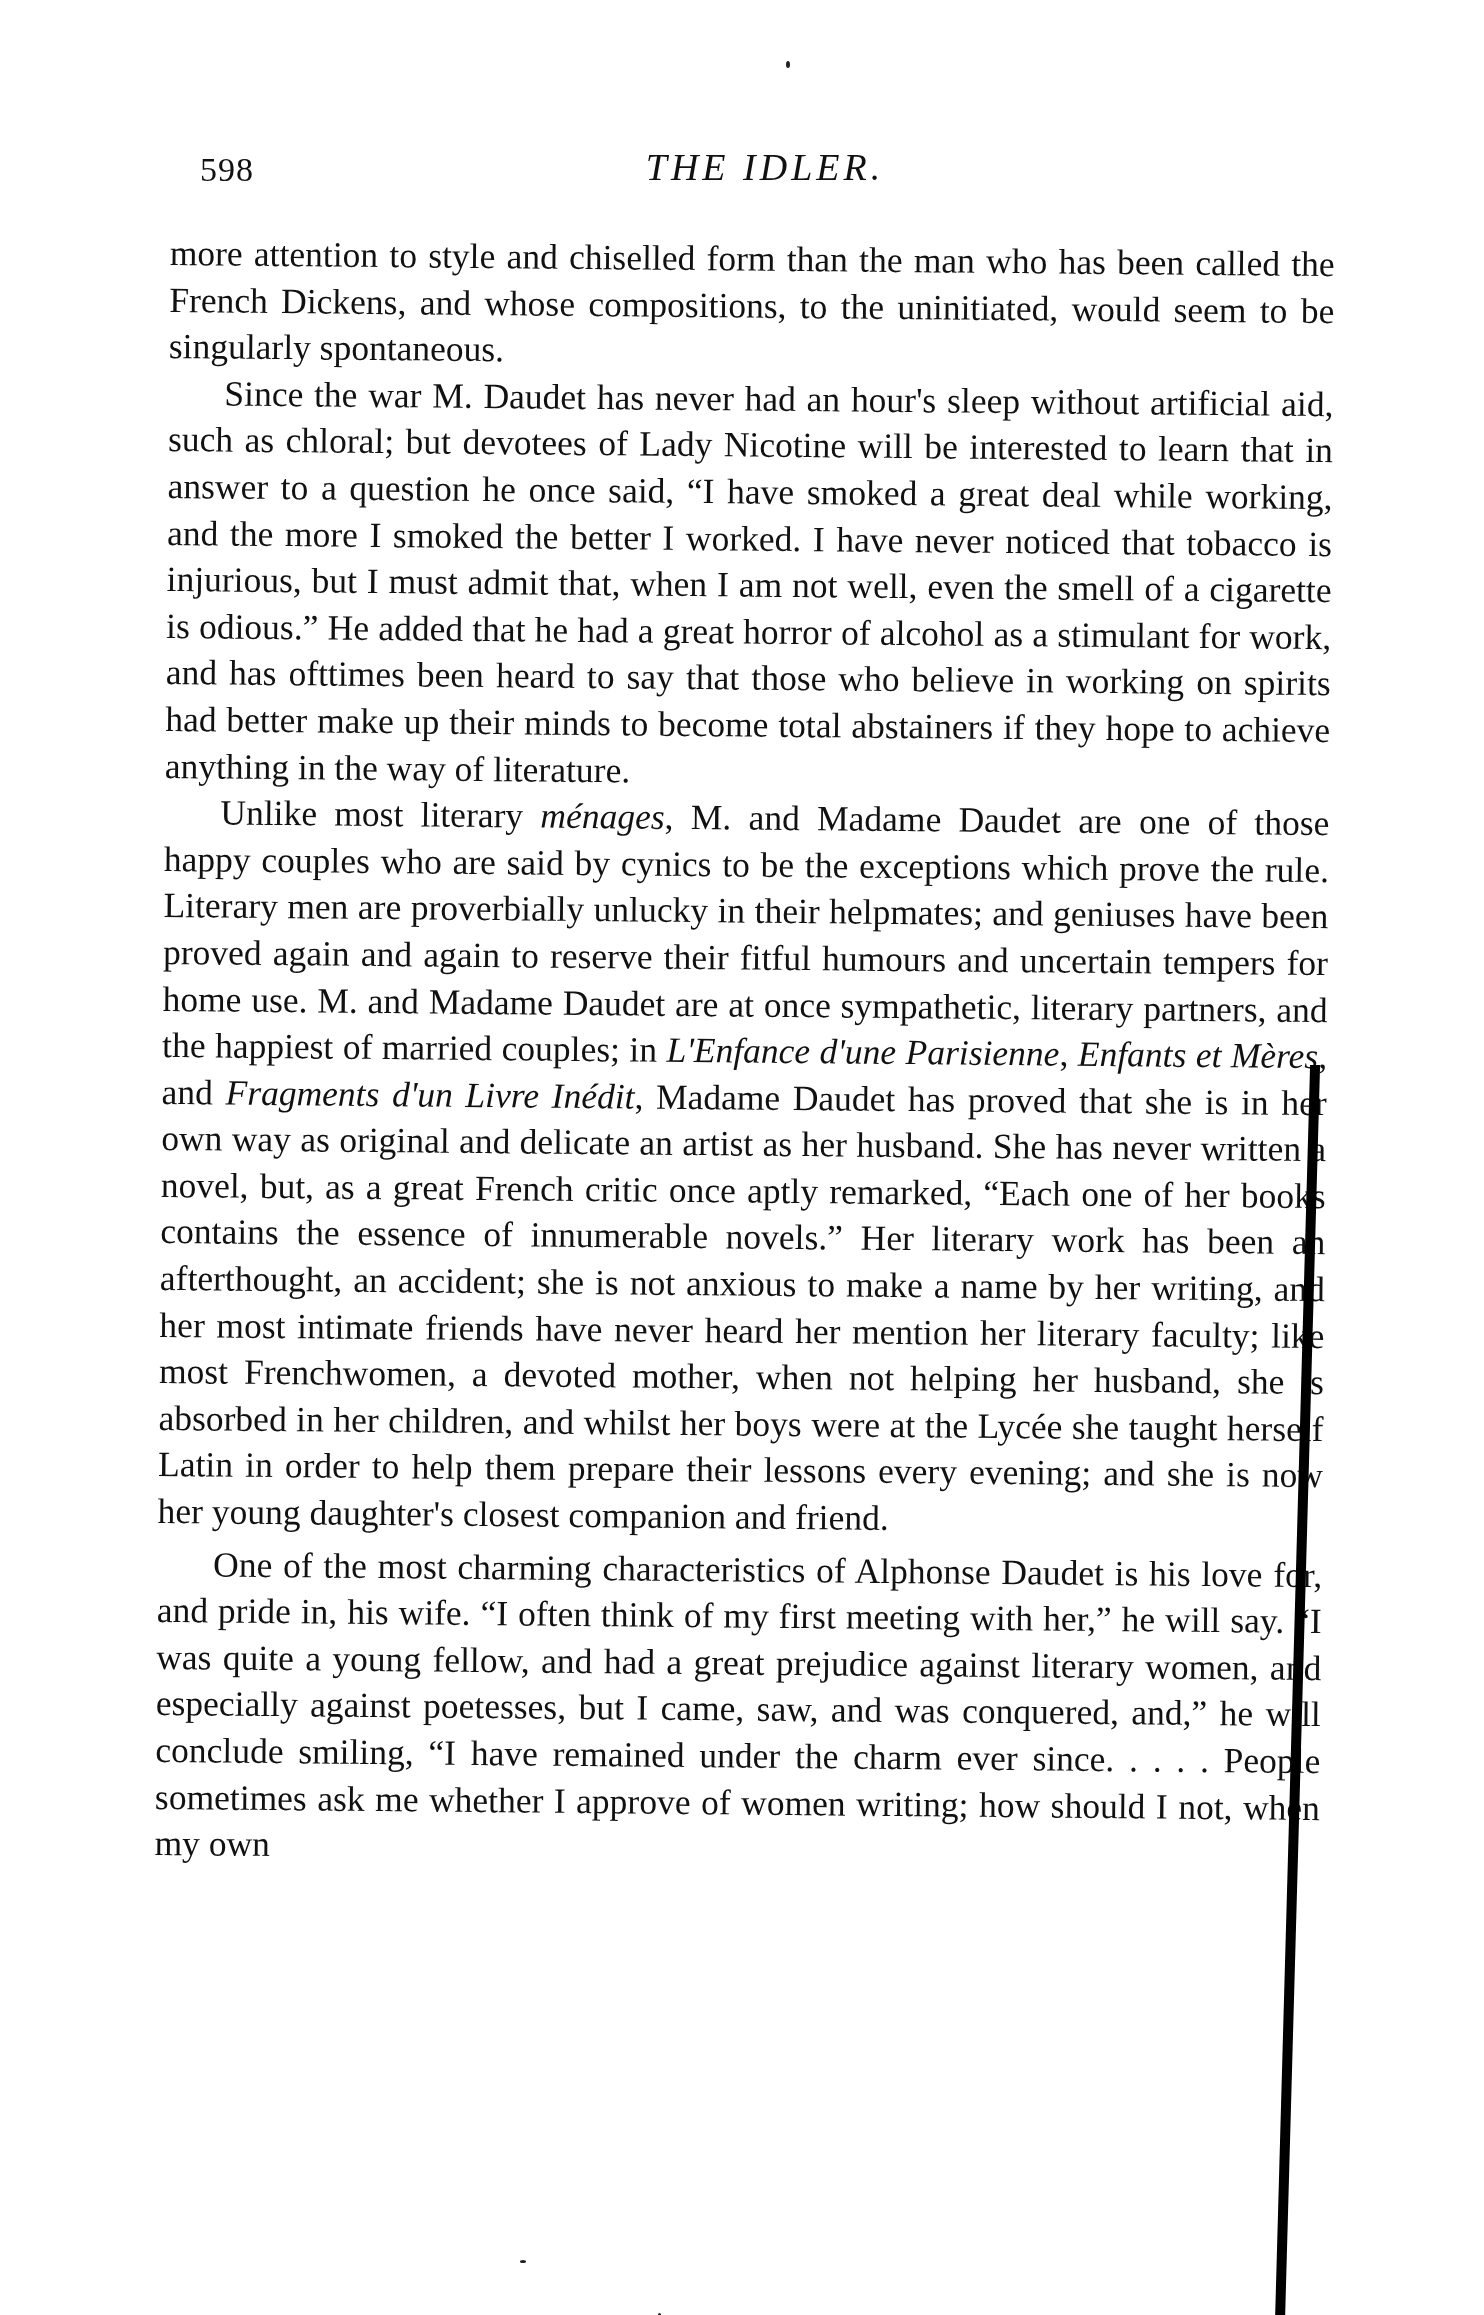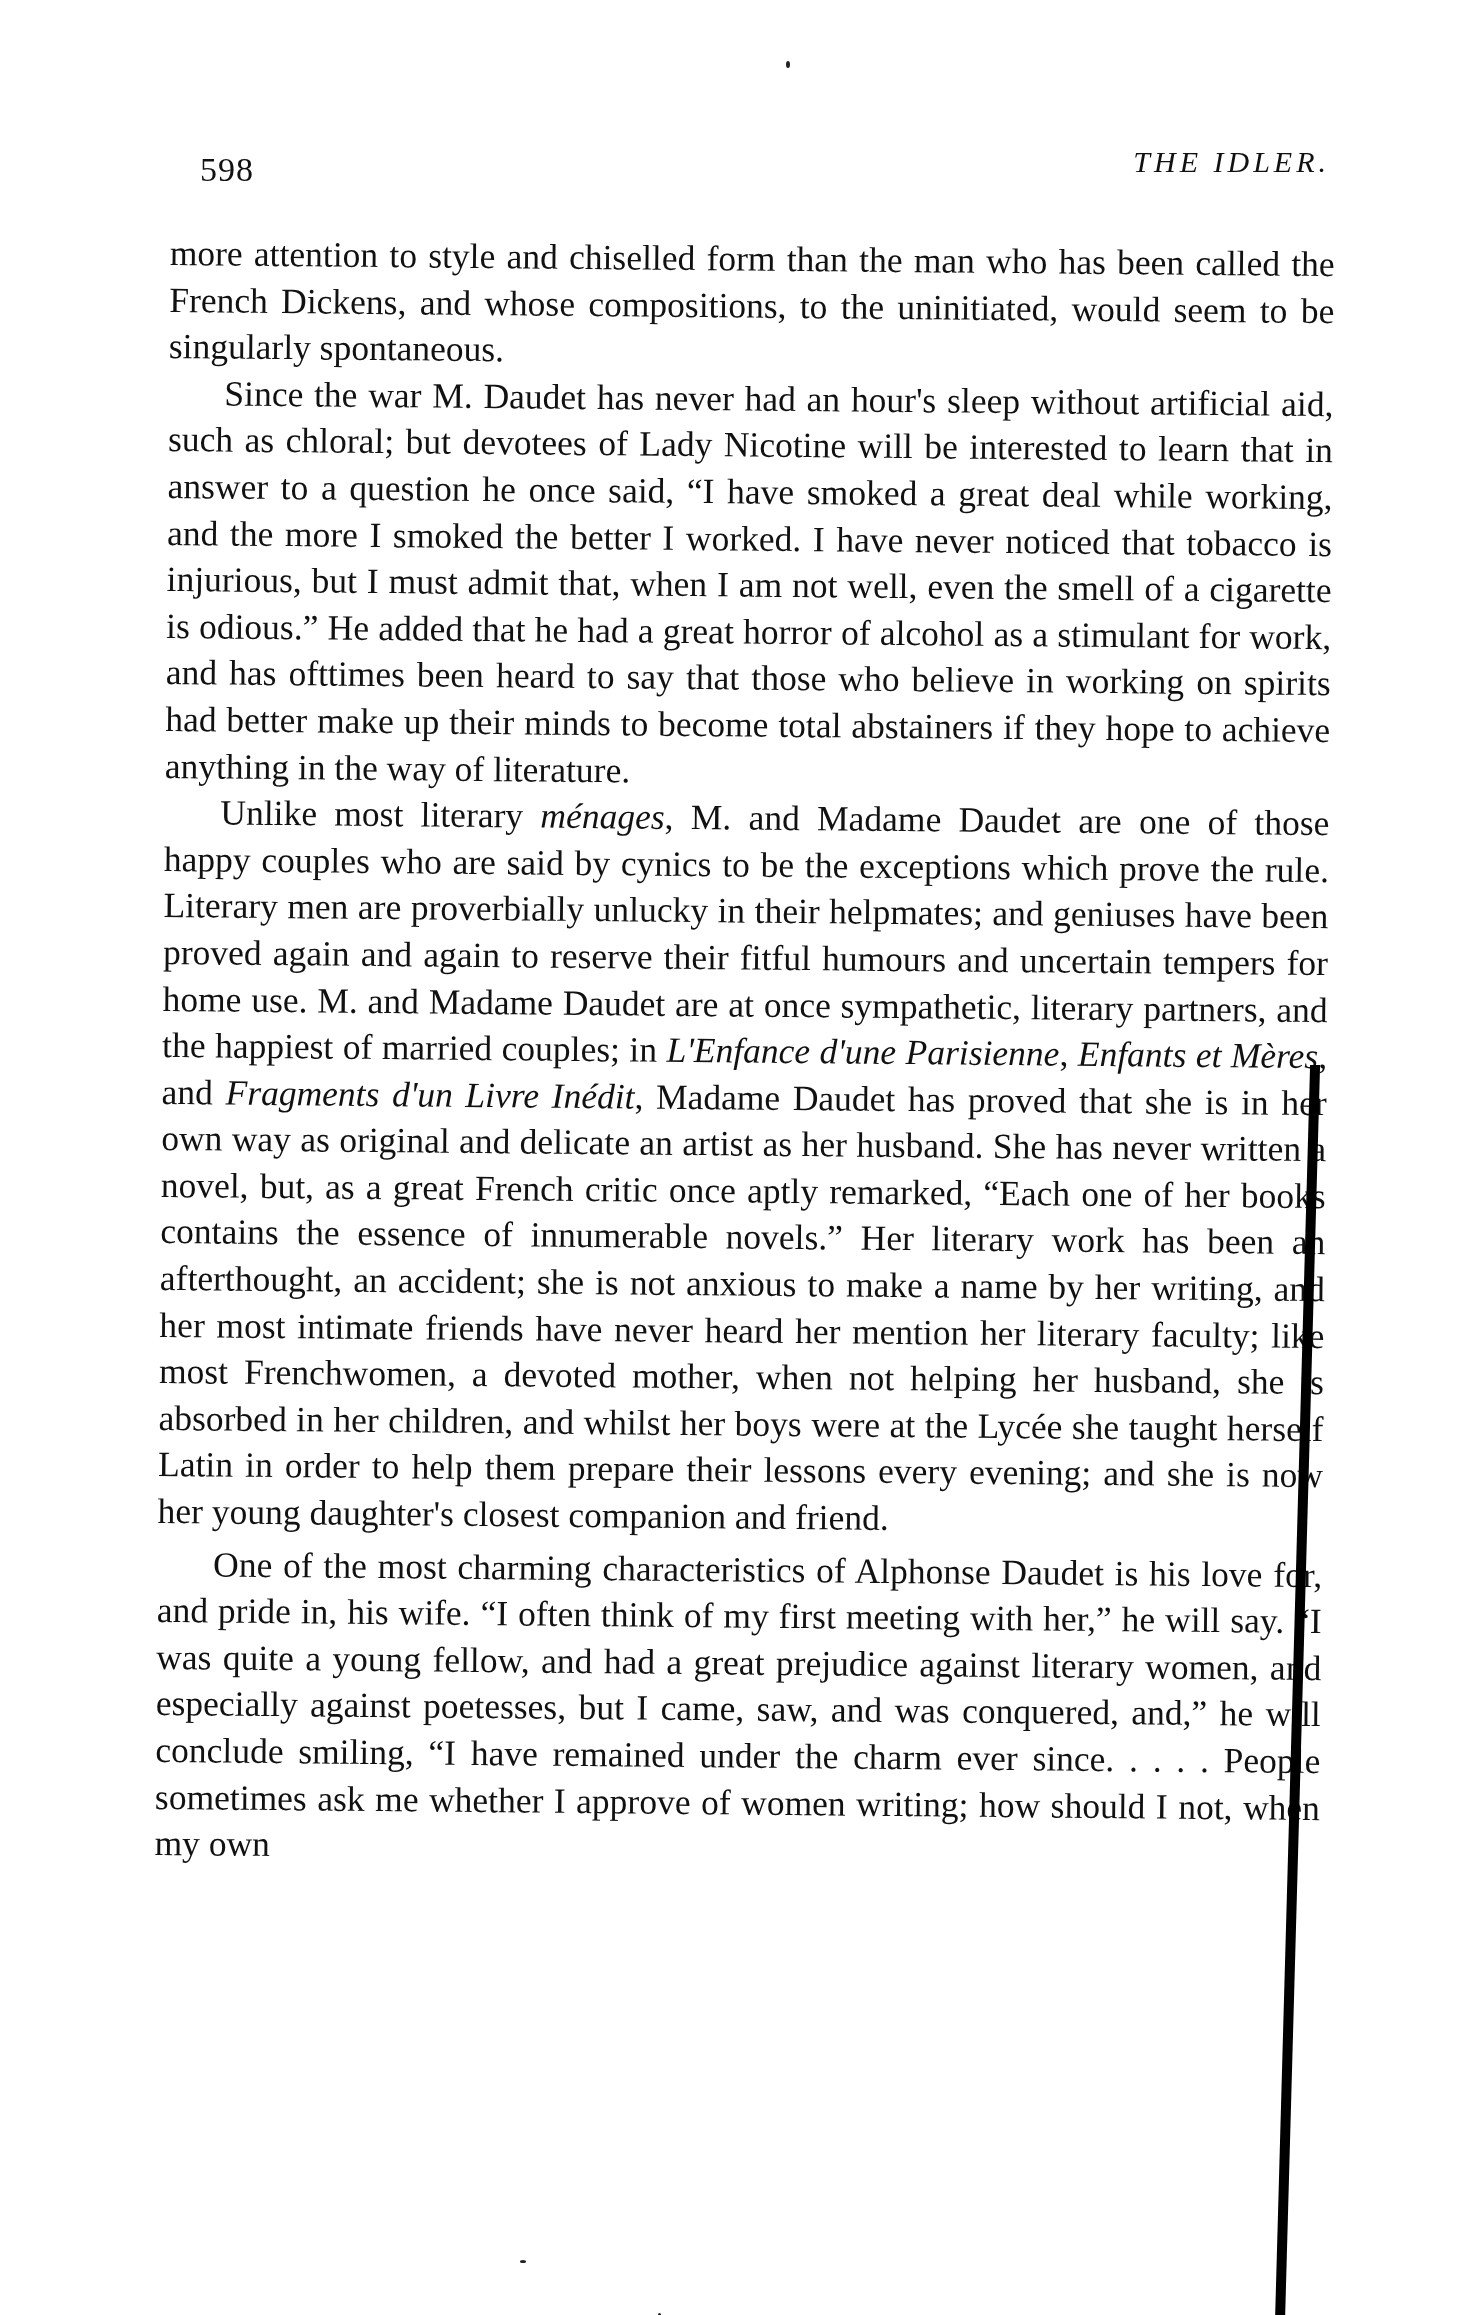--- a/index.html
+++ b/index.html
@@ -35,23 +35,23 @@
       left: 0;
       top: 6px;
       font-size: 34px;
       letter-spacing: 1px;
     }
     .running-title {
       position: absolute;
       left: 0;
       right: 0;
       top: 0;
-      text-align: right;
+      text-align: center;
       font-style: italic;
-      font-size: 30px;
+      font-size: 38px;
       letter-spacing: 4px;
     }
     .body-text {
       position: absolute;
       top: 185px;
       left: 170px;
       width: 1165px;
       font-size: 35.5px;
       line-height: 46.6px;
       text-align: justify;

